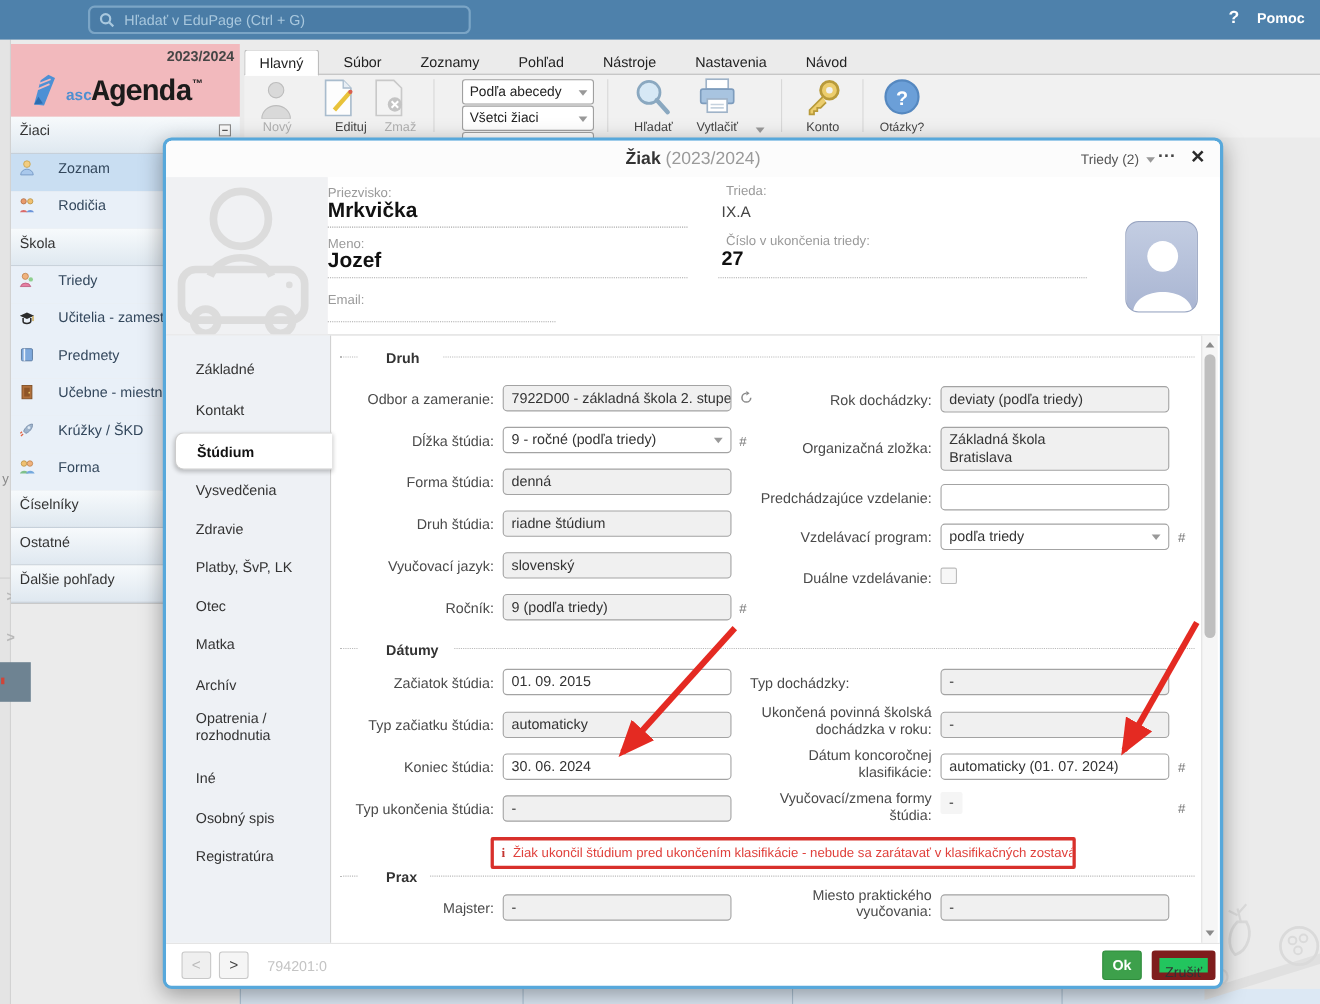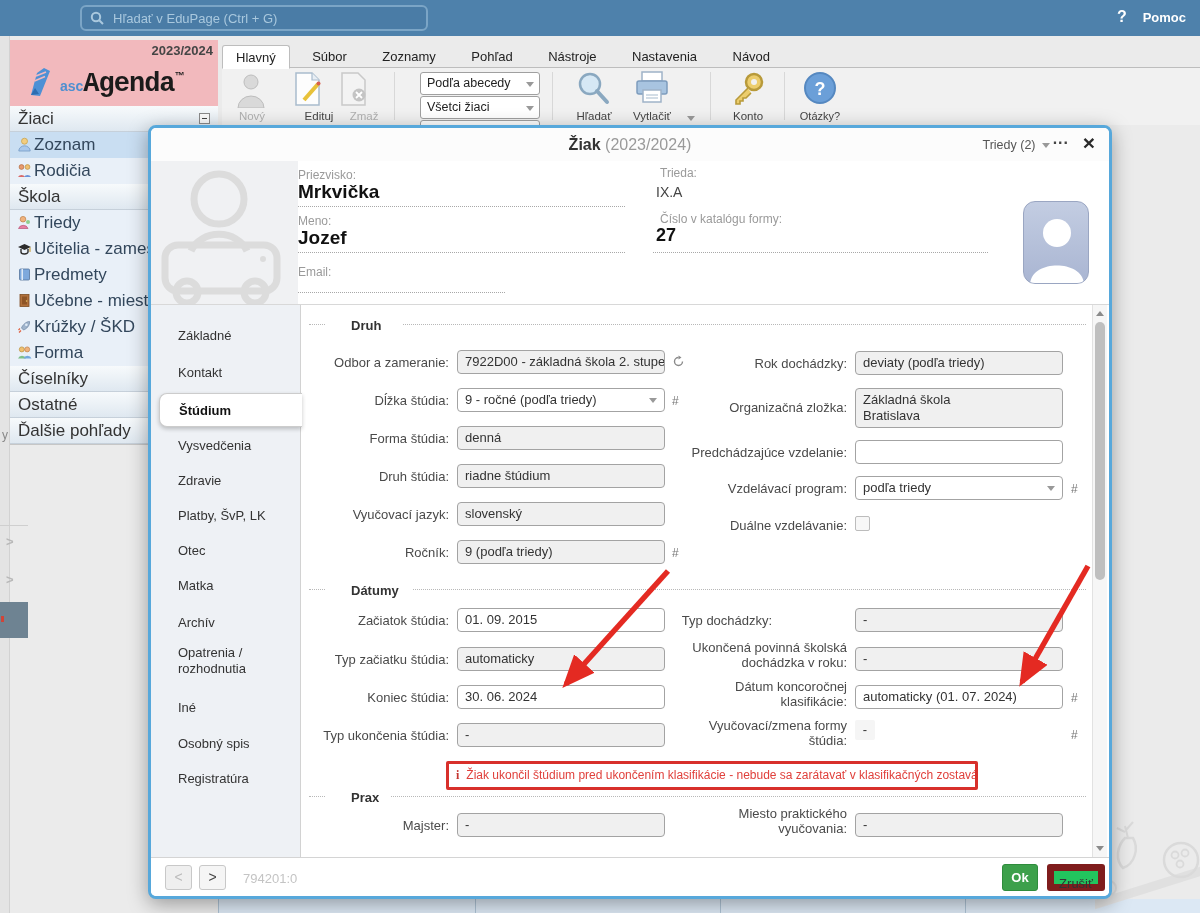--- a/index.html
+++ b/index.html
@@ -20,24 +20,24 @@
   
   .logo{position:absolute;left:10px;top:40px;width:208px;height:66px;background:#f2b9bd;z-index:2;}
   .logo .year{position:absolute;right:5px;top:3px;font-size:13px;font-weight:bold;color:#454545;}
   .logo .wordmark{position:absolute;left:14px;top:24px;white-space:nowrap;}
   .logo .asc{color:#4f8fd0;font-size:14px;font-weight:bold;}
   .logo .agenda{color:#1b1b1b;font-size:27px;font-weight:bold;letter-spacing:-1px;font-family:Liberation Mono, monospace;}
   .logo .tm{color:#1b1b1b;font-size:10px;font-weight:bold;vertical-align:12px;}
 
   
   .sidebar{position:absolute;left:10px;top:106px;width:208px;z-index:1;border-bottom:1px solid #c6c6c6;}
-  .srow{position:relative;height:26px;font-size:17px;line-height:26px;overflow:hidden;white-space:nowrap;}
+  .srow{position:relative;height:34px;font-size:13px;line-height:26px;overflow:hidden;white-space:nowrap;}
   .srow.hdr{background:linear-gradient(#f7fafc,#dfe8f0);border-bottom:1px solid #c6d0da;
     color:#333;padding-left:8px;line-height:25px;}
-  .srow.item{background:#e9f0f8;color:#33475c;padding-left:24px;}
+  .srow.item{background:#e9f0f8;color:#33475c;padding-left:43px;}
   .srow.item.sel{background:#c9def2;}
   .srow .sicon{position:absolute;left:7px;top:5px;}
   .collapse{position:absolute;right:8px;top:7px;width:11px;height:11px;border:1px solid #8a8a8a;
     background:#fafafa;}
   .collapse::after{content:"";position:absolute;left:2px;top:4px;width:5px;border-top:1px solid #444;}
 
   
   .lstrip{position:absolute;left:0;top:36px;width:10px;height:877px;background:#e4e4e4;
     border-right:1px solid #d2d2d2;}
   .lchev{position:absolute;font-size:13px;font-weight:bold;color:#b8b8b8;z-index:1;}
@@ -392,21 +392,21 @@
       <div class="dotline" style="left:147px;top:45px;width:327px;"></div>
       <div class="slbl" style="left:147px;top:53px;">Meno:</div>
       <div class="bigval" style="left:147px;top:66px;">Jozef</div>
       <div class="dotline" style="left:147px;top:91px;width:327px;"></div>
       <div class="slbl" style="left:147px;top:104px;">Email:</div>
       <div class="bigval" style="left:147px;top:117px;font-size:13px;font-weight:normal;"></div>
       <div class="dotline" style="left:147px;top:131px;width:207px;"></div>
 
       <div class="slbl" style="left:509px;top:5px;">Trieda:</div>
       <div style="position:absolute;left:505px;top:23px;font-size:14px;color:#444;">IX.A</div>
-      <div class="slbl" style="left:509px;top:51px;">Číslo v katalógu formy:</div>
+      <div class="slbl" style="left:509px;top:51px;">Číslo v ukončenia triedy:</div>
       <div class="bigval" style="left:505px;top:64px;font-size:18px;">27</div>
       <div class="dotline" style="left:502px;top:91px;width:335px;"></div>
 
       <div class="avatar">
         <svg width="66" height="83" viewBox="0 0 66 83">
           <circle cx="33" cy="31" r="14" fill="#fff"></circle>
           <path d="M6 83 C6 57 60 57 60 83 Z" fill="#fff"></path>
         </svg>
       </div>
     </div>

